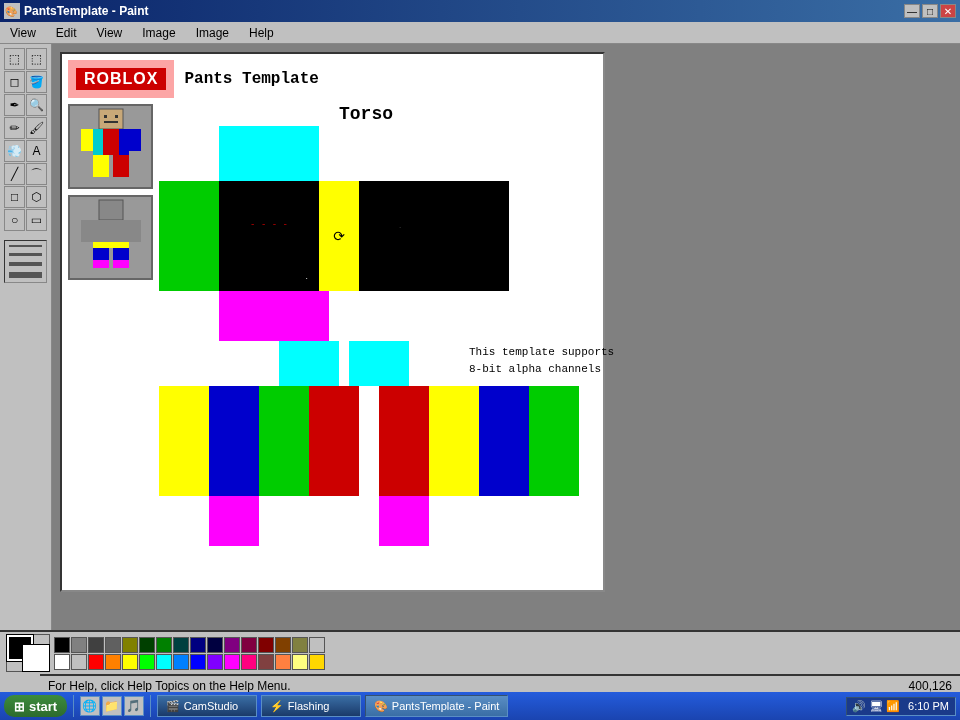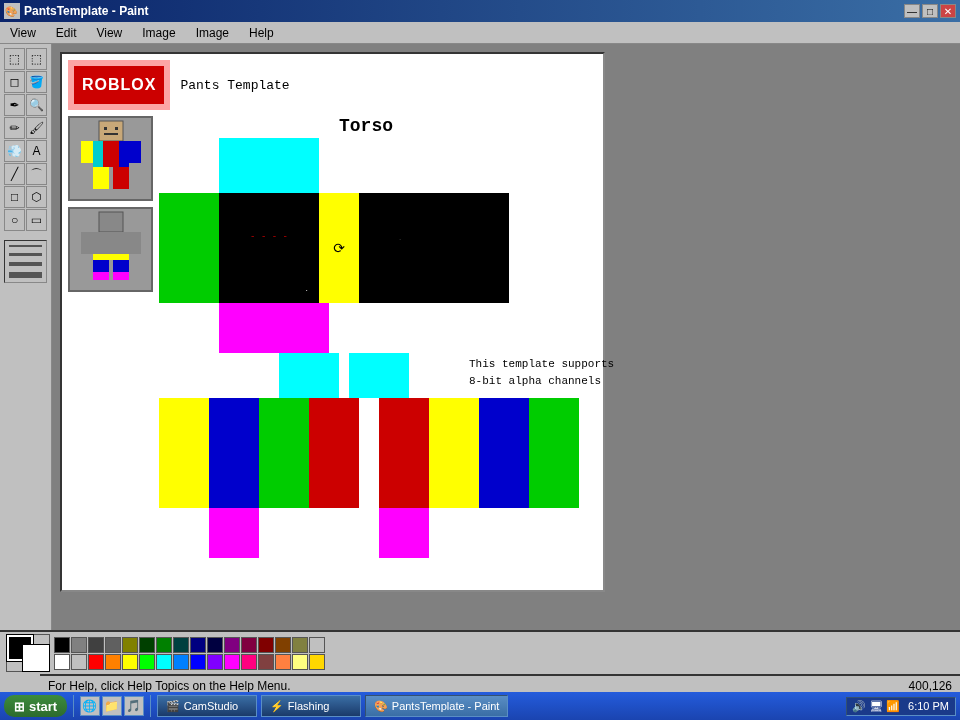--- a/index.html
+++ b/index.html
@@ -311,22 +311,22 @@
       <div style="height:3px; background:#555; margin:2px 2px;"></div>
       <div style="height:4px; background:#555; margin:2px 2px;"></div>
       <div style="height:6px; background:#555; margin:2px 2px;"></div>
     </div>
   </div>
 
   <div id="canvas-area" style="flex:1; background:#808080; padding:8px; overflow:auto;">
     <div id="canvas-content" style="background:white; border:2px inset #888; width:545px; min-height:540px; position:relative; padding:6px;">
 
       <div style="display:flex; align-items:center; gap:10px; margin-bottom:6px;">
-        <div id="roblox-logo" style="background:#cc0000;color:white;font-size:16px;font-weight:900;font-family:'Impact',Arial,sans-serif;padding:10px 8px;border:6px solid #fca5a5;letter-spacing:1px;">ROBLOX</div>
-        <span style="font-size:13px;font-weight:normal;font-family:'Courier New',monospace;">Pants Template</span>
+        <div id="roblox-logo" style="background:#cc0000;color:white;font-size:16px;font-weight:900;font-family:'Impact',Arial,sans-serif;padding:2px 8px;border:8px solid #fca5a5;letter-spacing:1px;">ROBLOX</div>
+        <span style="font-size:16px;font-weight:bold;font-family:'Courier New',monospace;">Pants Template</span>
       </div>
 
       <div style="display:flex;">
 
         <div style="display:flex;flex-direction:column;gap:6px;margin-right:6px;">
 
           <div class="figure-preview" style="width:85px;height:85px;background:#999;border:2px solid #666;">
             <svg width="80" height="80" viewBox="0 0 80 80">
 
               <rect x="28" y="2" width="24" height="20" fill="#c8a878" stroke="#555" stroke-width="1"></rect>

